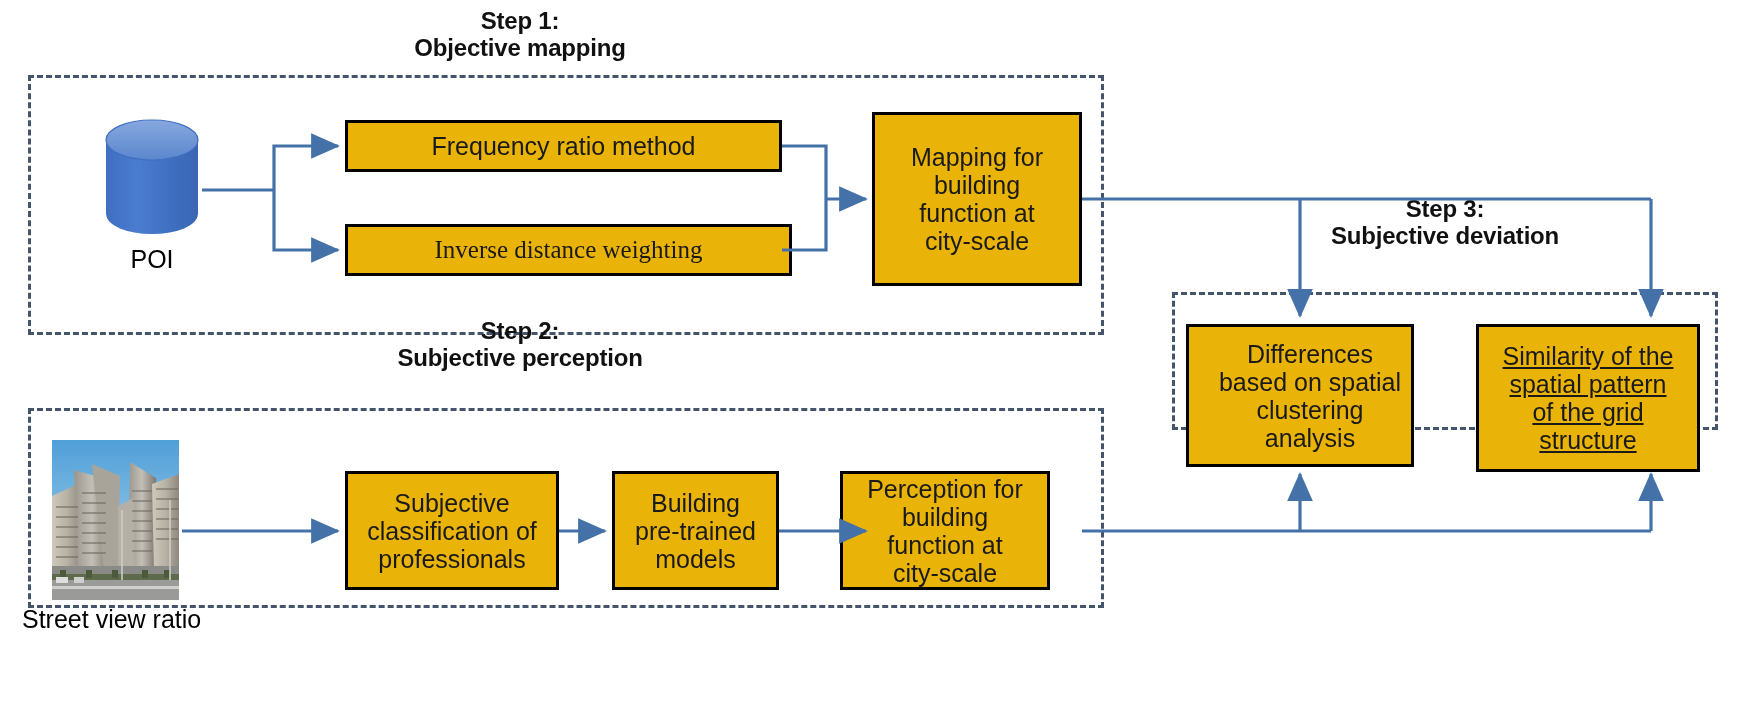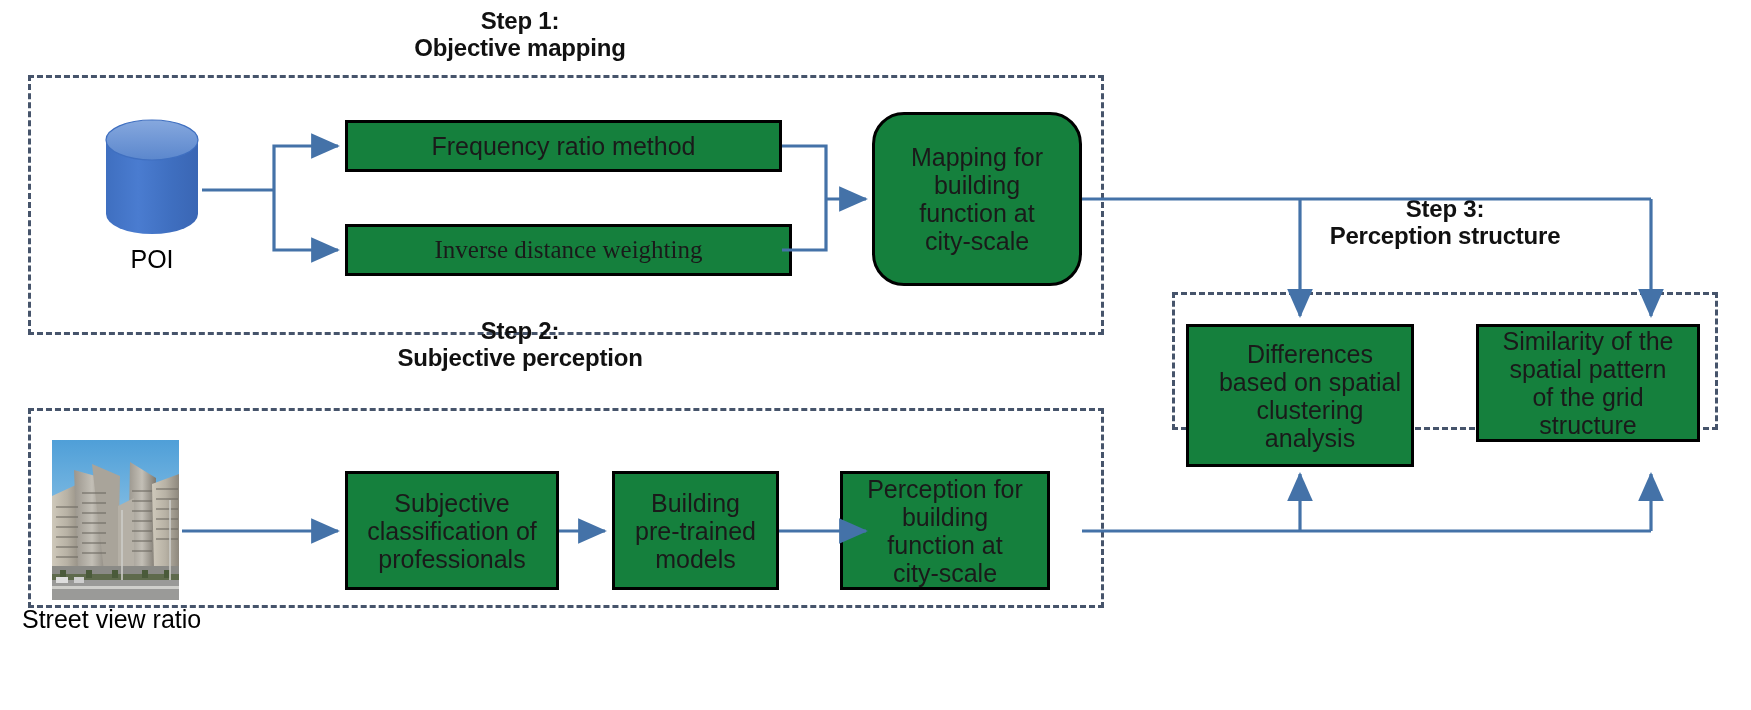--- a/index.html
+++ b/index.html
@@ -9,21 +9,21 @@
   .step-title{
     position:absolute;font-weight:bold;color:#111;text-align:center;
     font-size:24px;line-height:1.12;letter-spacing:-0.2px;white-space:pre-line;
   }
 
   .dashbox{
     position:absolute;border:3px dashed #46546b;background:transparent;box-sizing:border-box;
   }
 
   .procbox{
-    position:absolute;border:3px solid #000;background:#15803d;box-sizing:border-box;
+    position:absolute;border:3px solid #000;background:#eab308;box-sizing:border-box;
     display:flex;align-items:center;justify-content:center;text-align:center;
     color:#1a1a1a;font-size:25px;line-height:1.12;white-space:pre-line;padding:2px 6px;
   }
 
   .poi-label,.sv-label{
     position:absolute;text-align:center;color:#000000;font-size:25px;line-height:1.1;
   }
 
   svg.wires{position:absolute;left:0;top:0;width:1751px;height:710px;pointer-events:none;}
 
@@ -58,21 +58,21 @@
       <ellipse cx="48" cy="22" rx="46" ry="20" fill="url(#cylTop)"></ellipse>
       <ellipse cx="48" cy="22" rx="46" ry="20" fill="none" stroke="#3f6fc0" stroke-width="1.2"></ellipse>
     </svg>
   </div>
   <div class="poi-label" style="left:94px;top:246px;width:116px;">POI</div>
 
   <div class="procbox" style="left:345px;top:120px;width:437px;height:52px;">Frequency ratio method</div>
 
   <div class="procbox" style="left:345px;top:224px;width:447px;height:52px;font-family:Liberation Serif, serif;">Inverse distance weighting</div>
 
-  <div class="procbox" style="left:872px;top:112px;width:210px;height:174px;border-radius:32px;">Mapping for
+  <div class="procbox" style="left:872px;top:112px;width:210px;height:174px;">Mapping for
 building
 function at
 city-scale</div>
 
   <div class="step-title" style="left:370px;top:318px;width:300px;">Step 2:
 Subjective perception</div>
 
   <div class="dashbox" style="left:28px;top:408px;width:1076px;height:200px;"></div>
 
   <div class="sv-img" style="left:52px;top:440px;width:127px;height:160px;">
@@ -162,30 +162,30 @@
   <div class="procbox" style="left:612px;top:471px;width:167px;height:119px;">Building
 pre-trained
 models</div>
 
   <div class="procbox" style="left:840px;top:471px;width:210px;height:119px;">Perception for
 building
 function at
 city-scale</div>
 
   <div class="step-title" style="left:1280px;top:196px;width:330px;">Step 3:
-Perception structure</div>
+Subjective deviation</div>
 
   <div class="dashbox" style="left:1172px;top:292px;width:546px;height:138px;"></div>
 
   <div class="procbox" style="left:1186px;top:324px;width:228px;height:143px;padding-left:26px;">Differences
 based on spatial
 clustering
 analysis</div>
 
-  <div class="procbox" style="left:1476px;top:324px;width:224px;height:118px;">Similarity of the
+  <div class="procbox" style="left:1476px;top:324px;width:224px;height:148px;text-decoration:underline;">Similarity of the
 spatial pattern
 of the grid
 structure</div>
 
   <svg class="wires" viewBox="0 0 1751 710">
     <defs>
       <marker id="ah" markerWidth="9" markerHeight="8" refX="8.4" refY="4" orient="auto" markerUnits="strokeWidth">
         <path d="M0,0 L9,4 L0,8 Z" fill="#4472a8"></path>
       </marker>
     </defs>

